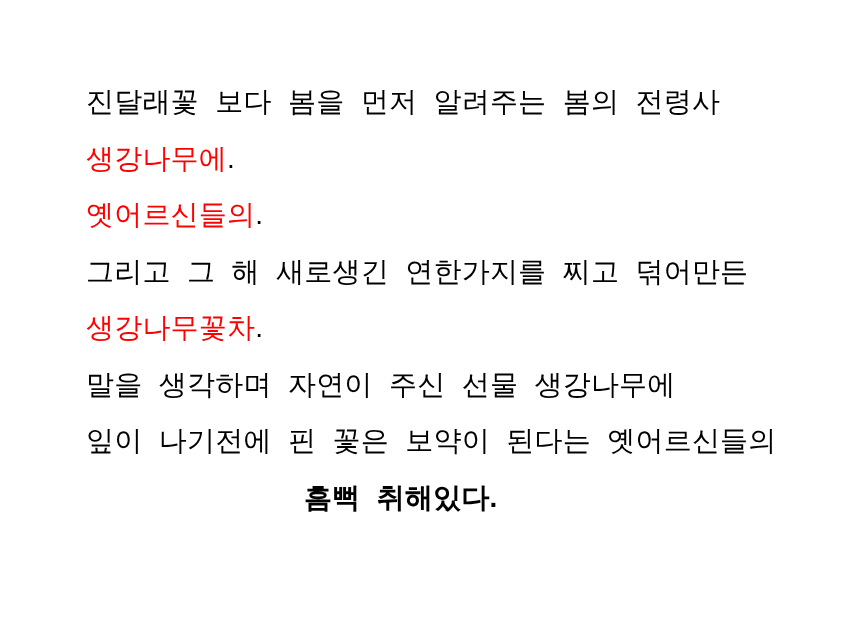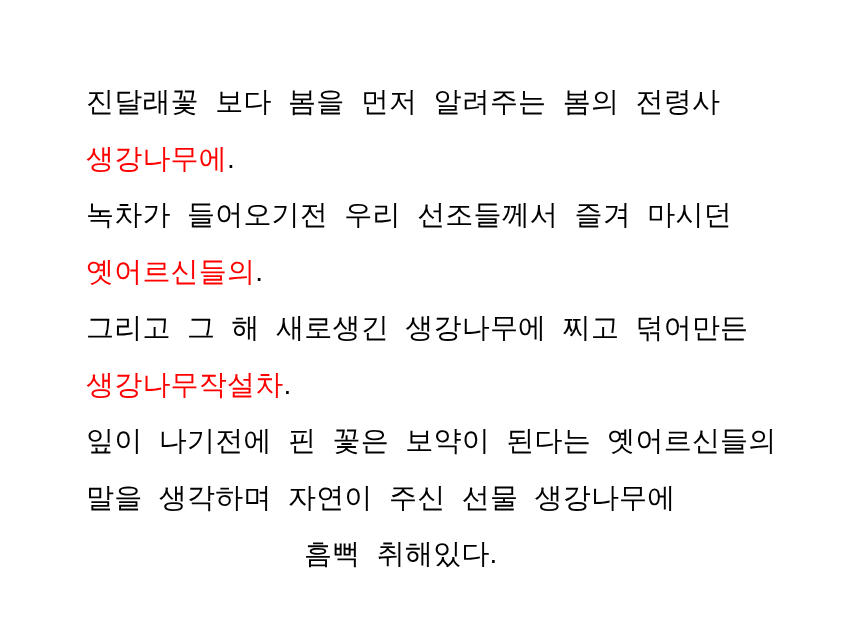--- a/index.html
+++ b/index.html
@@ -26,56 +26,53 @@
     line-height: 52.5px;
     word-spacing: 0.3em;
     letter-spacing: 0.2px;
     white-space: nowrap;
   }
   .doc p {
     margin: 4px;
   }
   .seg-normal { color: var(--text); }
   .seg-highlight { color: var(--accent); }
-  .line-indent { padding-left: 218px; }
+  .line-indent { padding-left: 218px; font-weight: bold; }
 </style>
 </head>
 <body>
 
 <div class="doc">
 
   <p class="line">
     <span class="seg-normal">진달래꽃 보다 봄을 먼저 알려주는 봄의 전령사</span>
   </p>
 
   <p class="line">
     <span class="seg-highlight">생강나무에</span><span class="seg-normal">.</span>
   </p>
 
-  <p class="line">
-    <span class="seg-normal">녹차가 들어오기전 우리 선조들께서 즐겨 마시던</span>
-  </p>
 
   <p class="line">
     <span class="seg-highlight">옛어르신들의</span><span class="seg-normal">.</span>
   </p>
 
   <p class="line">
-    <span class="seg-normal">그리고 그 해 새로생긴 생강나무에 찌고 덖어만든</span>
+    <span class="seg-normal">그리고 그 해 새로생긴 연한가지를 찌고 덖어만든</span>
   </p>
 
   <p class="line">
-    <span class="seg-highlight">생강나무작설차</span><span class="seg-normal">.</span>
+    <span class="seg-highlight">생강나무꽃차</span><span class="seg-normal">.</span>
+  </p>
+
+  <p class="line">
+    <span class="seg-normal">말을 생각하며 자연이 주신 선물 생강나무에</span>
   </p>
 
   <p class="line">
     <span class="seg-normal">잎이 나기전에 핀 꽃은 보약이 된다는 옛어르신들의</span>
-  </p>
-
-  <p class="line">
-    <span class="seg-normal">말을 생각하며 자연이 주신 선물 생강나무에</span>
   </p>
 
   <p class="line line-indent">
     <span class="seg-normal">흠뻑 취해있다.</span>
   </p>
 
 </div>
 
 </body></html>

